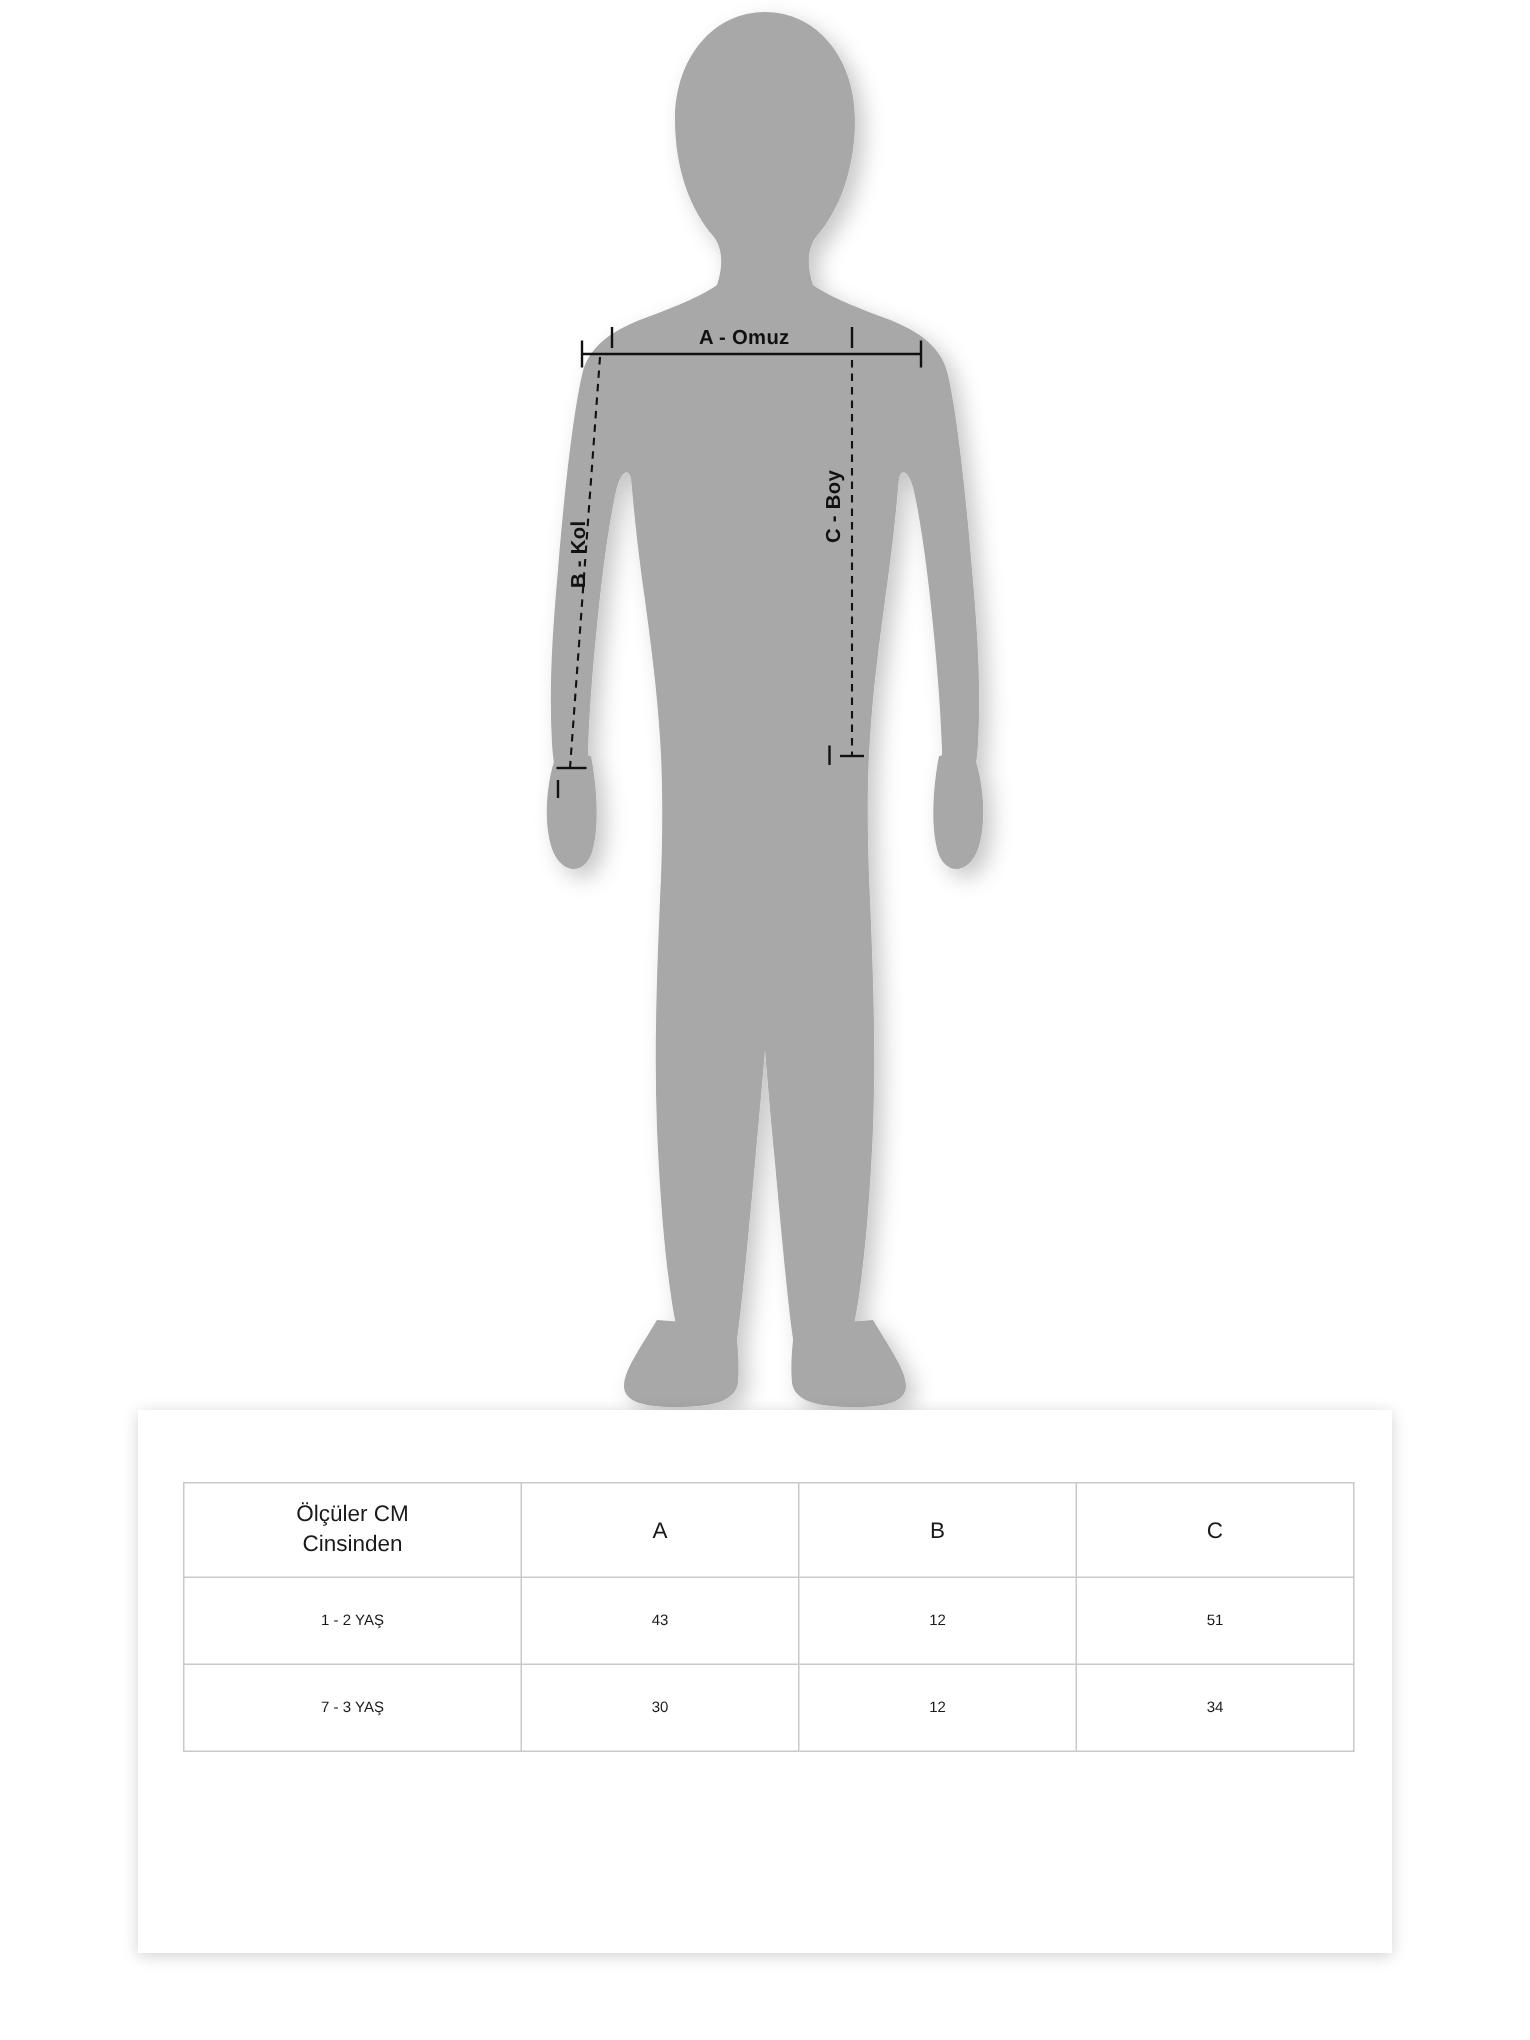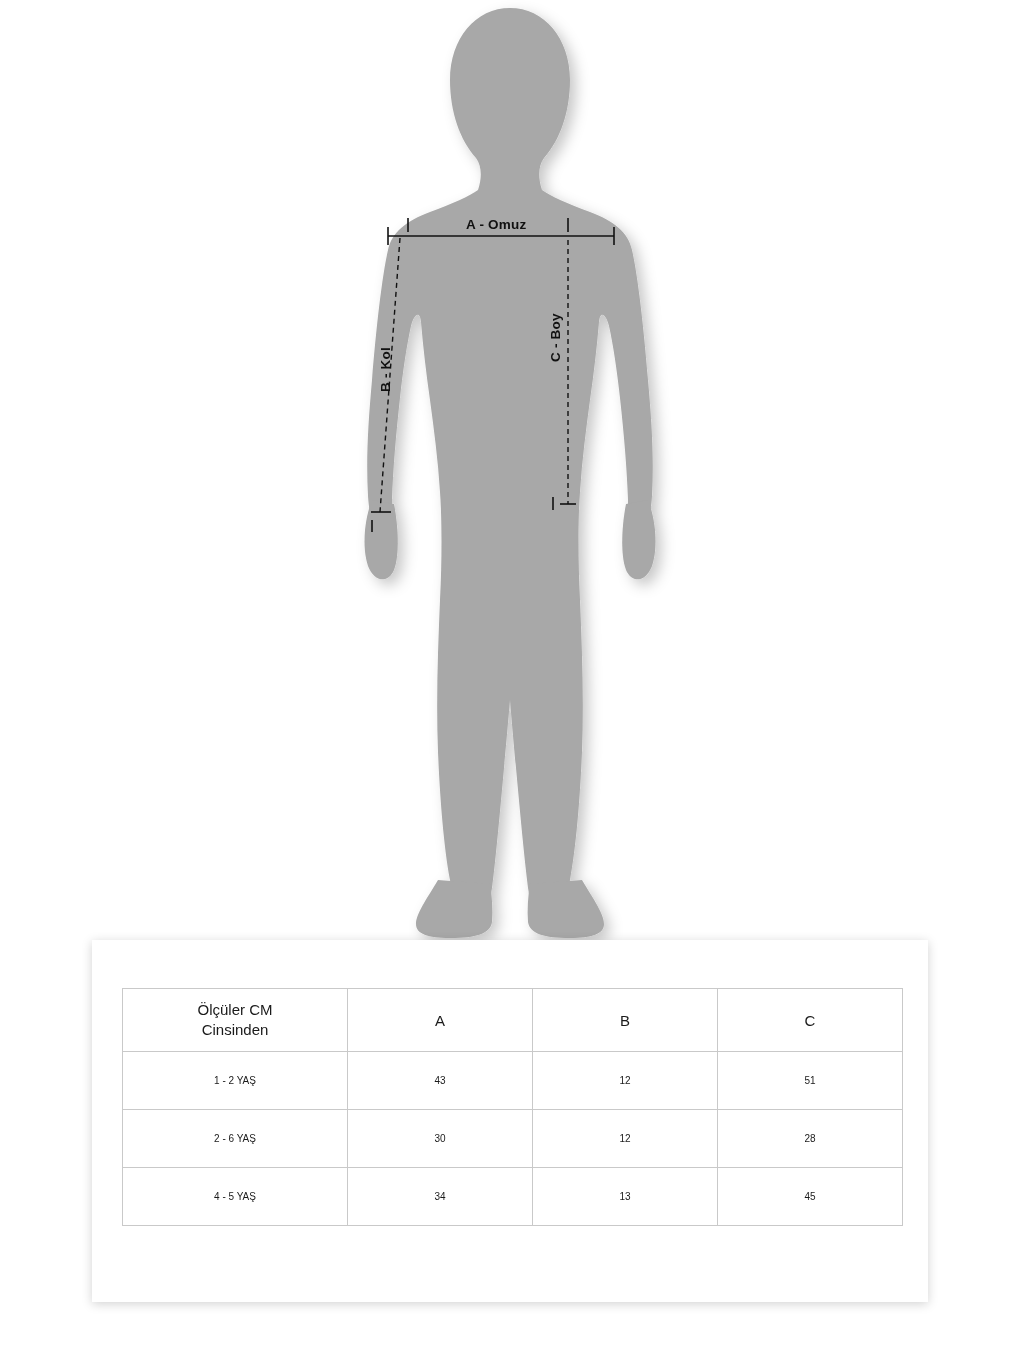--- a/index.html
+++ b/index.html
@@ -193,26 +193,20 @@
         <td class="col-b">B</td>
         <td class="col-c">C</td>
       </tr>
       <tr>
         <td class="col-label">1 - 2 YAŞ</td>
         <td class="col-a">43</td>
         <td class="col-b">12</td>
         <td class="col-c">51</td>
       </tr>
       <tr>
-        <td class="col-label">2 - 6 YAŞ</td>
+        <td class="col-label">7 - 3 YAŞ</td>
         <td class="col-a">30</td>
         <td class="col-b">12</td>
-        <td class="col-c">28</td>
-      </tr>
-      <tr>
-        <td class="col-label">4 - 5 YAŞ</td>
-        <td class="col-a">34</td>
-        <td class="col-b">13</td>
-        <td class="col-c">45</td>
+        <td class="col-c">34</td>
       </tr>
     </tbody>
   </table>
 </div>
 
 </body></html>

